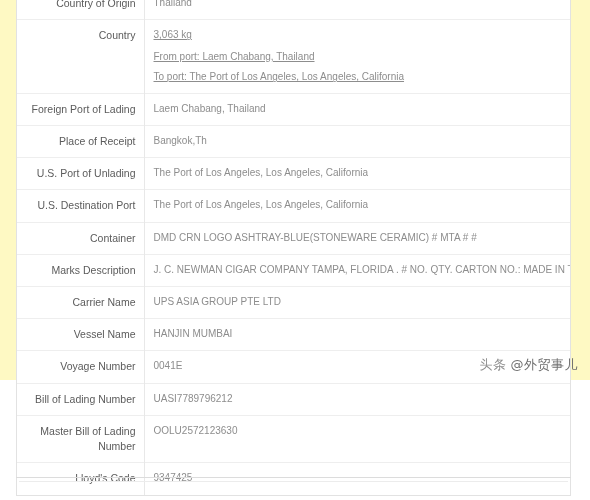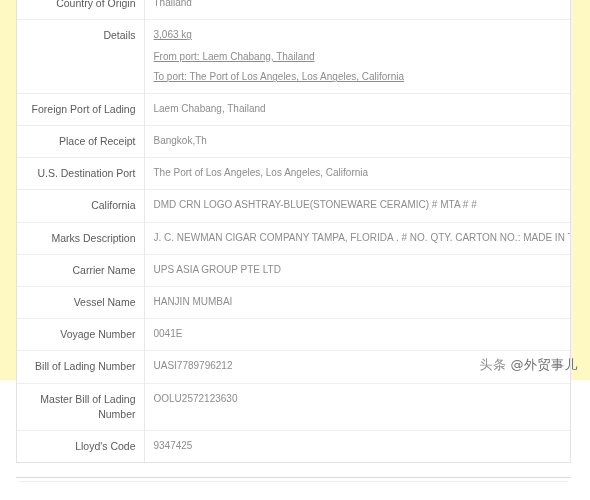--- a/index.html
+++ b/index.html
@@ -139,48 +139,52 @@
   <div class="detail-card">
     <table class="detail-table">
       <tbody>
 
         <tr>
           <td class="label-cell">Country of Origin</td>
           <td class="value-cell">Thailand</td>
         </tr>
 
         <tr>
-          <td class="label-cell">Details</td>
+          <td class="label-cell">Country</td>
           <td class="value-cell">
             <div class="detail-lines">
               <div>3,063 kg</div>
               <div>From port: Laem Chabang, Thailand</div>
               <div>To port: The Port of Los Angeles, Los Angeles, California</div>
             </div>
           </td>
         </tr>
 
         <tr>
           <td class="label-cell">Foreign Port of Lading</td>
           <td class="value-cell">Laem Chabang, Thailand</td>
         </tr>
 
         <tr>
           <td class="label-cell">Place of Receipt</td>
           <td class="value-cell">Bangkok,Th</td>
         </tr>
 
+        <tr>
+          <td class="label-cell">U.S. Port of Unlading</td>
+          <td class="value-cell">The Port of Los Angeles, Los Angeles, California</td>
+        </tr>
 
         <tr>
           <td class="label-cell">U.S. Destination Port</td>
           <td class="value-cell">The Port of Los Angeles, Los Angeles, California</td>
         </tr>
 
         <tr>
-          <td class="label-cell">California</td>
+          <td class="label-cell">Container</td>
           <td class="value-cell">DMD CRN LOGO ASHTRAY-BLUE(STONEWARE CERAMIC) # MTA # #</td>
         </tr>
 
 
         <tr>
           <td class="label-cell">Marks Description</td>
           <td class="value-cell">J. C. NEWMAN CIGAR COMPANY TAMPA, FLORIDA . # NO. QTY. CARTON NO.: MADE IN THAILAND</td>
         </tr>
 
         <tr>

